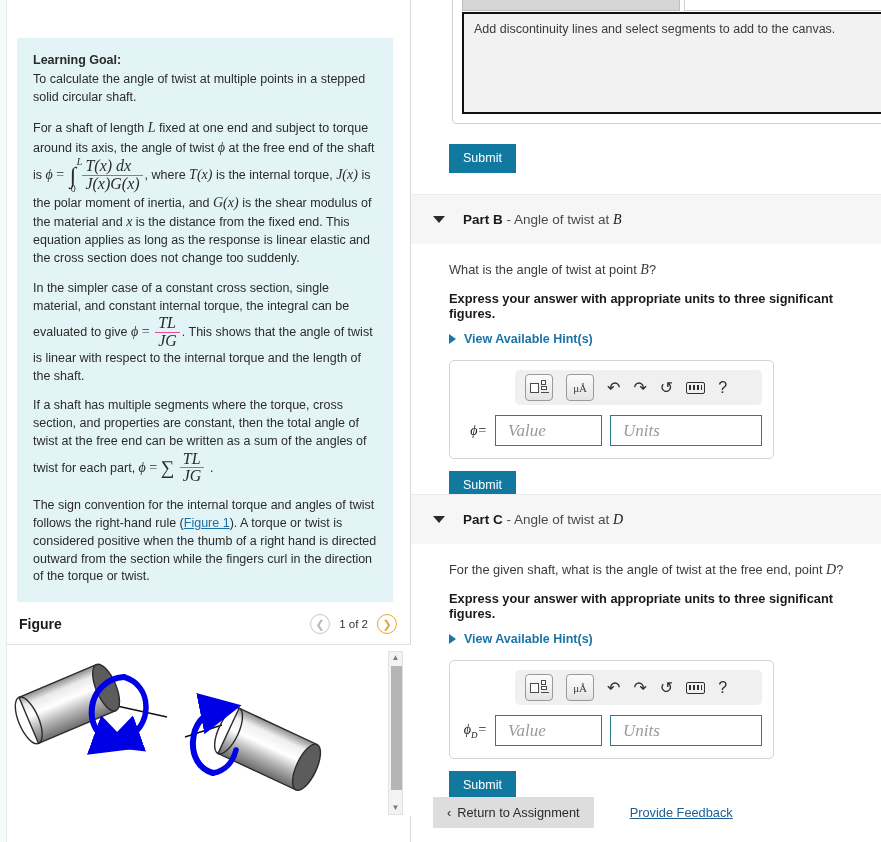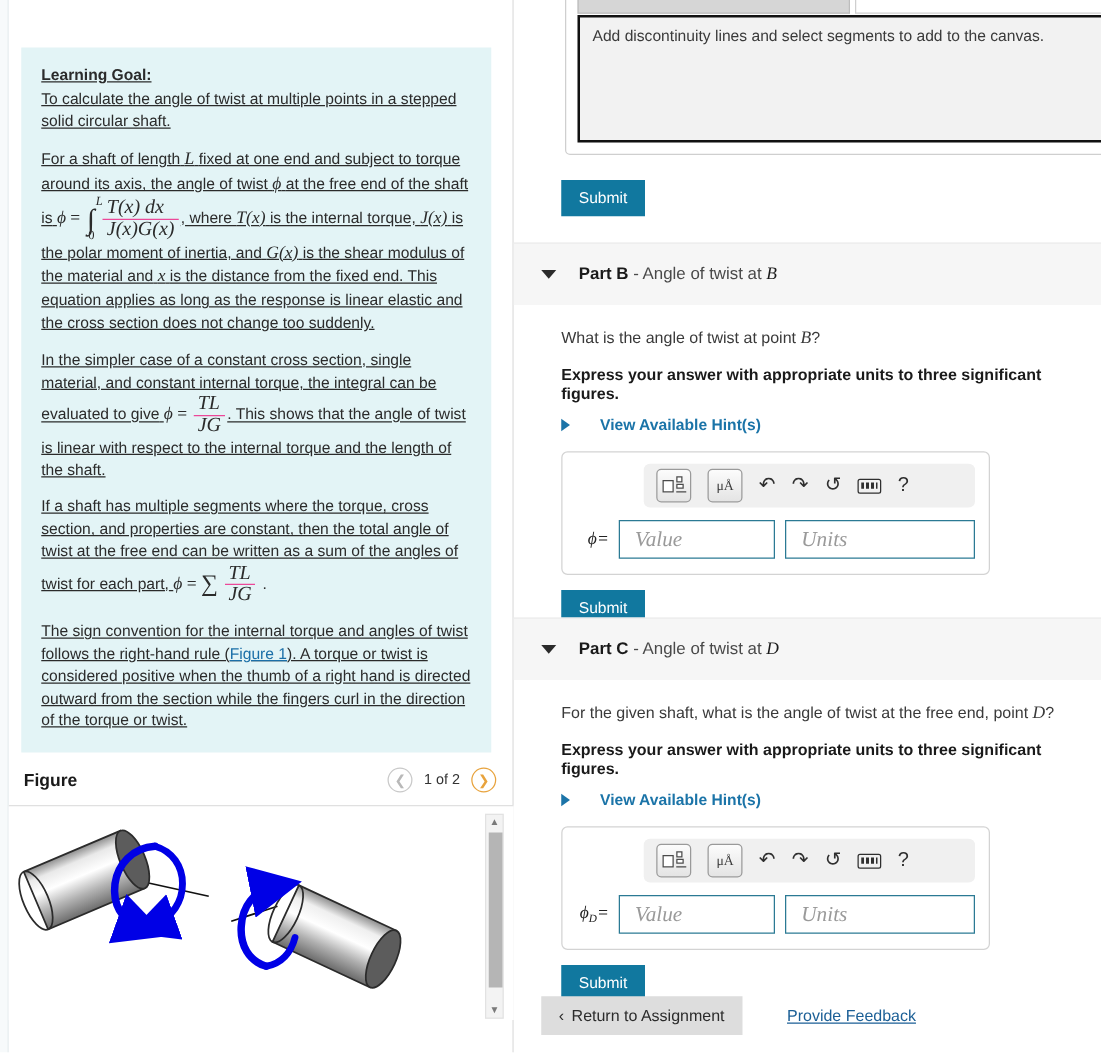--- a/index.html
+++ b/index.html
@@ -28,21 +28,20 @@
     background:#f7fafb;
     border-right:1px solid #e8eef0;
   }
   .goal-box {
     position:absolute; left:17px; top:38px; width:376px;
     background:#e3f4f6;
     padding:14px 16px 16px 16px;
     line-height:1.42;
     color:#2b2b2b;
     font-size:12.5px;
-    text-decoration:underline;
   }
   .goal-box p { margin:0 0 12px 0; }
   .goal-box p:last-child { margin-bottom:0; }
   .goal-title { font-weight:bold; margin:0 0 1px 0 !important; }
   .mathv { font-family:"Liberation Serif", serif; font-style:italic; font-size:14px; }
   .mathv.up { font-style:normal; }
 
   
   .frac {
     display:inline-block; vertical-align:middle; text-align:left;
@@ -122,21 +121,21 @@
     height:50px; display:flex; align-items:center;
     padding-left:22px; gap:18px;
   }
   .caret { width:0;height:0;border-left:6px solid transparent;border-right:6px solid transparent;border-top:7px solid #2b2b2b; cursor:pointer; }
   .part-label { font-size:13.5px; color:#1a1a1a; }
   .part-label b { font-weight:bold; }
   .part-sub { color:#4a4a4a; }
 
   .q-text { font-size:12.8px; color:#3a3a3a; margin:0 0 13px 0; }
   .q-bold { font-size:12.8px; color:#1a1a1a; font-weight:bold; margin:0 0 11px 0; }
-  .hint-row { display:flex; align-items:center; gap:24px; cursor:pointer; margin-bottom:14px;}
+  .hint-row { display:flex; align-items:center; gap:8px; cursor:pointer; margin-bottom:14px;}
   .hint-tri { width:0;height:0;border-top:5px solid transparent;border-bottom:5px solid transparent;border-left:7px solid #1b74a8; }
   .hint-text { color:#1b74a8; font-weight:bold; font-size:12.5px; }
 
   
   .ans-box {
     border:1px solid #d3d3d3; border-radius:5px; background:#fff;
     padding:9px 11px 12px 11px; display:inline-block;
   }
   .ans-toolbar {
     background:#f0f0f0; border-radius:5px; padding:4px 10px;
@@ -164,21 +163,21 @@
   .kbd-dots { width:13px; height:5px; background:
      repeating-linear-gradient(to right,#2f2f2f 0 2px,transparent 2px 4px); }
   .ans-row { display:flex; align-items:center; gap:8px; }
   .ans-label { font-family:"Liberation Serif", serif; font-style:italic; font-size:14px; min-width:26px; text-align:right; color:#222; }
   .ans-label sub { font-size:9px; }
   .inp {
     border:1px solid #2b7a94; height:31px; background:#fff;
     font-family:"Liberation Serif", serif; font-style:italic; font-size:17px;
     color:#9a9a9a; padding:0 12px; display:flex; align-items:center;
   }
-  .inp.value { width:125px;font-style:italic; }
+  .inp.value { width:107px;font-style:italic; }
   .inp.units { width:152px; }
 
   .footer-bar { position:absolute; left:0; bottom:0; width:100%; padding:0 0 14px 0; }
   .footer-row { display:flex; align-items:center; gap:36px; padding-left:22px; }
   .btn-return {
     background:#dddddd; color:#2b2b2b; border:none;
     font-size:12.8px; padding:8px 14px; display:flex; align-items:center; gap:6px;
     font-family:"Liberation Sans", sans-serif; cursor:pointer;
   }
   .link-feedback { color:#1b5f96; text-decoration:underline; font-size:12.8px; cursor:pointer; }

